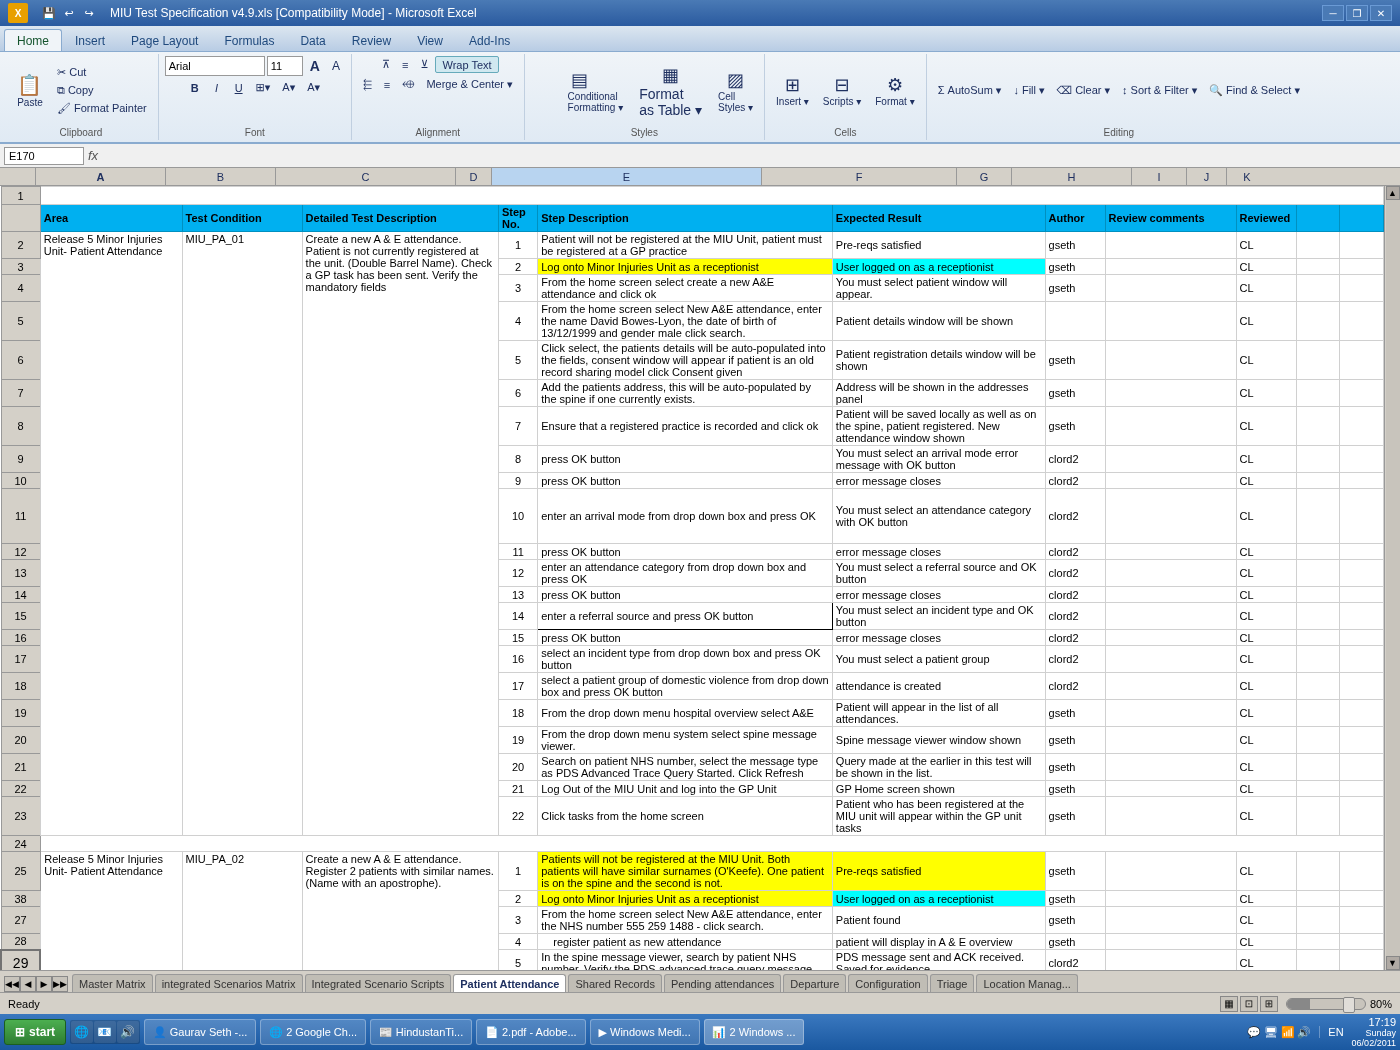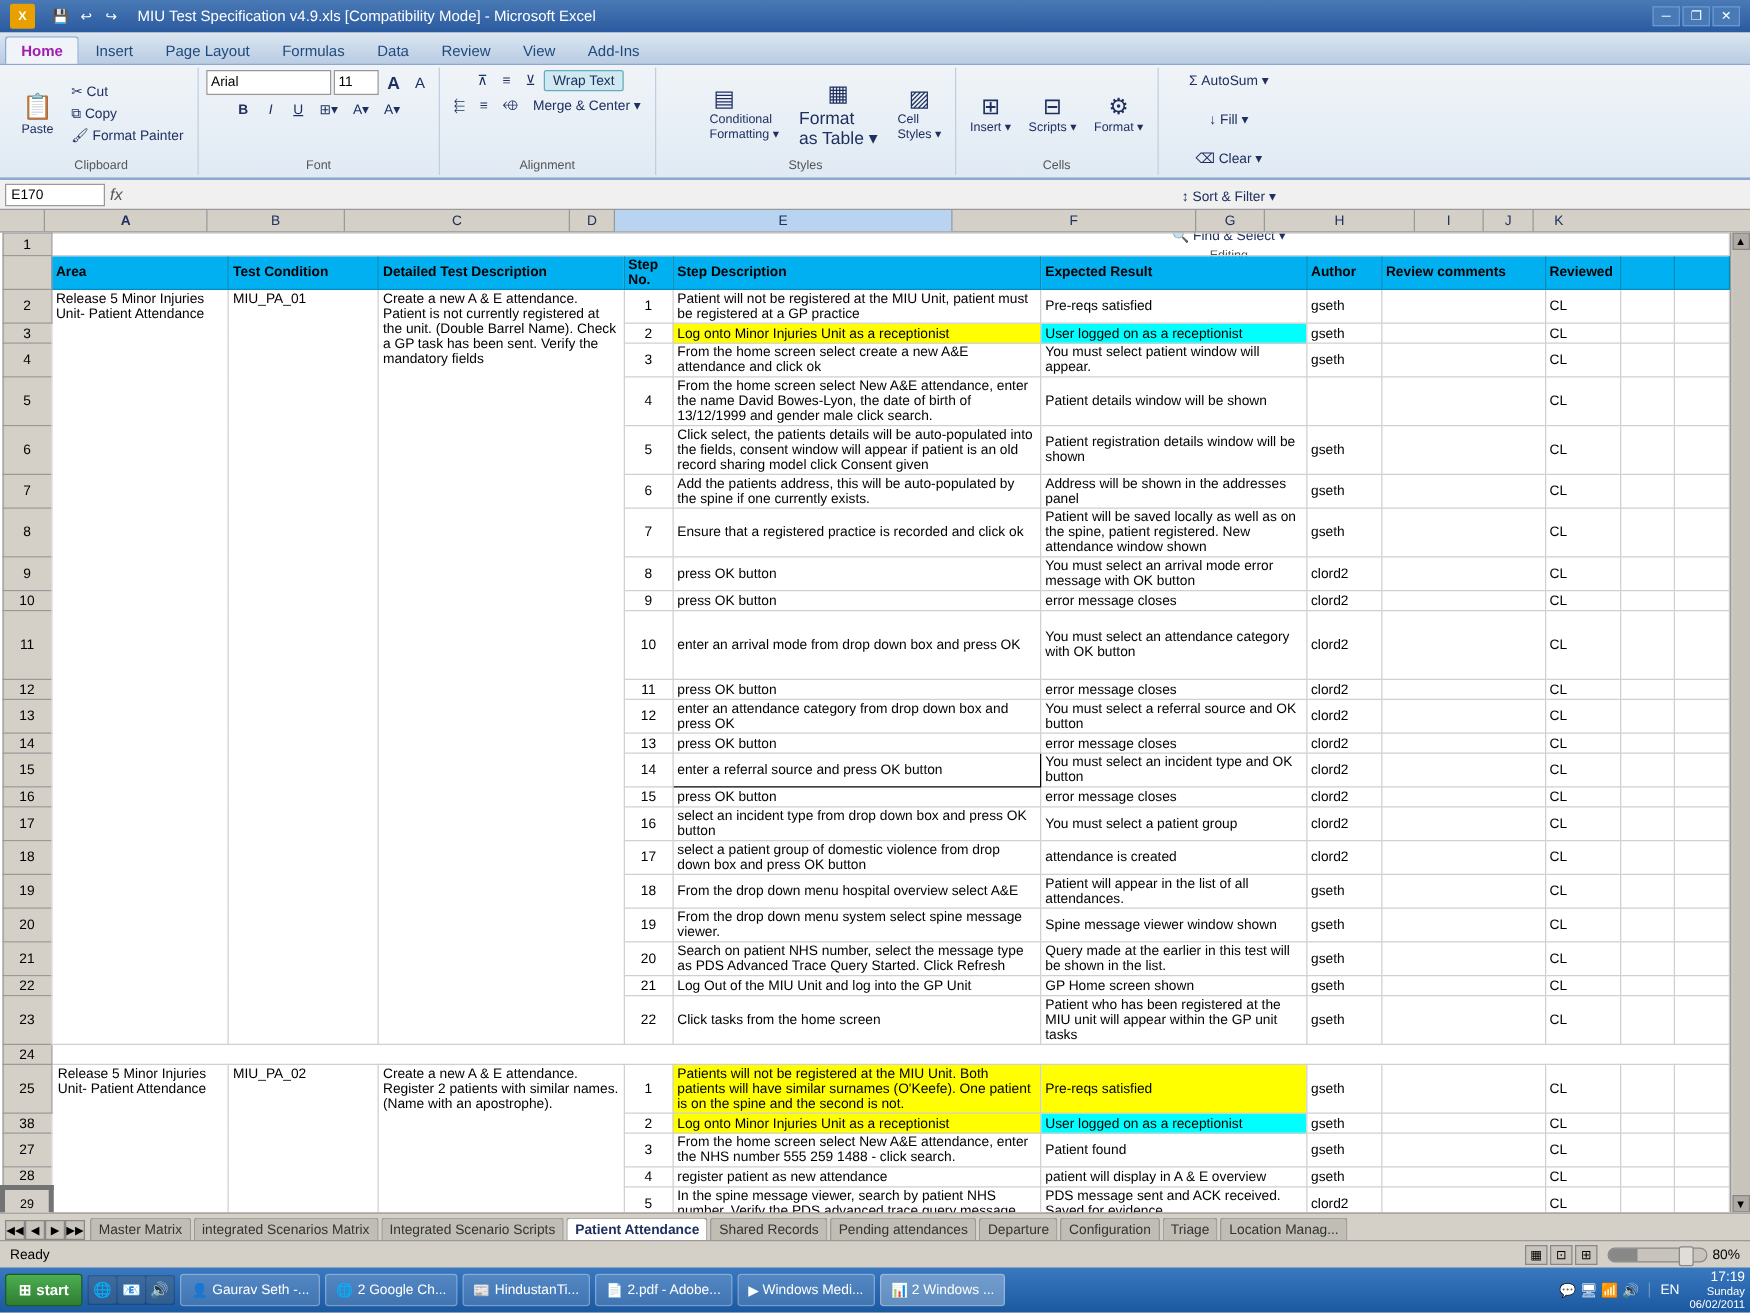--- a/index.html
+++ b/index.html
@@ -41,22 +41,22 @@
       border-radius: 3px 3px 0 0;
       color: #1f497d;
       height: 22px;
       display: flex;
       align-items: center;
     }
     .ribbon-tab.active {
       background: #f0f4f8;
       border-color: #8aabcf;
       border-bottom-color: #f0f4f8;
-      font-weight: bold;
-      color: #a21caf;
+      font-weight: normal;
+      color: #14532d;
     }
 
     
     .ribbon {
       background: linear-gradient(to bottom, #f0f4f8, #e0eaf4);
       border-bottom: 2px solid #8aabcf;
       display: flex;
       align-items: stretch;
       padding: 2px 4px;
       height: 92px;
@@ -332,21 +332,21 @@
       </div>
       <div class="ribbon-btn">
         <div style="font-size:18px;">⚙</div>
         <span style="font-size:10px;">Format ▾</span>
       </div>
     </div>
     <div class="ribbon-group-label">Cells</div>
   </div>
 
   <div class="ribbon-group">
-    <div class="ribbon-group-content" style="flex-direction:column; gap:14px;">
+    <div class="ribbon-group-content" style="flex-direction:row; gap:2px;">
       <div class="ribbon-btn-small">Σ AutoSum ▾</div>
       <div class="ribbon-btn-small">↓ Fill ▾</div>
       <div class="ribbon-btn-small">⌫ Clear ▾</div>
       <div class="ribbon-btn-small">↕ Sort &amp; Filter ▾</div>
       <div class="ribbon-btn-small">🔍 Find &amp; Select ▾</div>
     </div>
     <div class="ribbon-group-label">Editing</div>
   </div>
 </div>
 
@@ -694,30 +694,30 @@
             <td style="border:1px solid #d0d0d0; font-size:11px; padding:1px 3px;">Patient found</td>
             <td style="border:1px solid #d0d0d0; font-size:11px; padding:1px 3px;">gseth</td>
             <td style="border:1px solid #d0d0d0; font-size:11px; padding:1px 3px;"></td>
             <td style="border:1px solid #d0d0d0; font-size:11px; padding:1px 3px;">CL</td>
             <td style="border:1px solid #d0d0d0; font-size:11px;"></td>
             <td style="border:1px solid #d0d0d0; font-size:11px;"></td>
           </tr>
           <tr style="height:16px;">
             <td style="background:#d4d0c8; border:1px solid #999; text-align:center; font-size:11px;">28</td>
             <td style="border:1px solid #d0d0d0; font-size:11px; padding:1px 3px; text-align:center;">4</td>
-            <td style="border:1px solid #d0d0d0; font-size:11px; padding:1px 3px;">register patient as new attendance</td>
+            <td style="border:1px solid #d0d0d0; font-size:11px; padding:1px 15px;">register patient as new attendance</td>
             <td style="border:1px solid #d0d0d0; font-size:11px; padding:1px 3px;">patient will display in A &amp; E overview</td>
             <td style="border:1px solid #d0d0d0; font-size:11px; padding:1px 3px;">gseth</td>
             <td style="border:1px solid #d0d0d0; font-size:11px; padding:1px 3px;"></td>
             <td style="border:1px solid #d0d0d0; font-size:11px; padding:1px 3px;">CL</td>
             <td style="border:1px solid #d0d0d0; font-size:11px;"></td>
             <td style="border:1px solid #d0d0d0; font-size:11px;"></td>
           </tr>
           <tr style="height:16px;">
-            <td style="background:#d4d0c8; border:4px solid #737373; text-align:center; font-size:10px;margin-left:17px;">29</td>
+            <td style="background:#d4d0c8; border:2px solid #737373; text-align:center; font-size:14px;margin-left:17px;">29</td>
             <td style="border:1px solid #d0d0d0; font-size:11px; padding:1px 3px; text-align:center;">5</td>
             <td style="border:1px solid #d0d0d0; font-size:11px; padding:1px 3px;">In the spine message viewer, search by patient NHS number. Verify the PDS advanced trace query message</td>
             <td style="border:1px solid #d0d0d0; font-size:11px; padding:1px 3px;">PDS message sent and ACK received. Saved for evidence</td>
             <td style="border:1px solid #d0d0d0; font-size:11px; padding:1px 3px;">clord2</td>
             <td style="border:1px solid #d0d0d0; font-size:11px; padding:1px 3px;"></td>
             <td style="border:1px solid #d0d0d0; font-size:11px; padding:1px 3px;">CL</td>
             <td style="border:1px solid #d0d0d0; font-size:11px;"></td>
             <td style="border:1px solid #d0d0d0; font-size:11px;"></td>
           </tr>
         </tbody>

